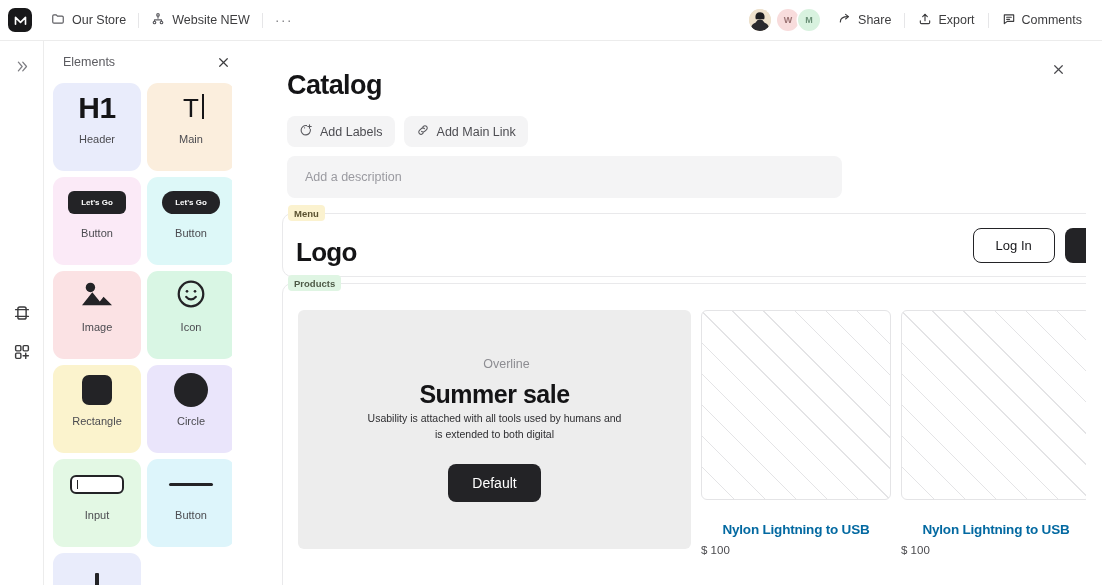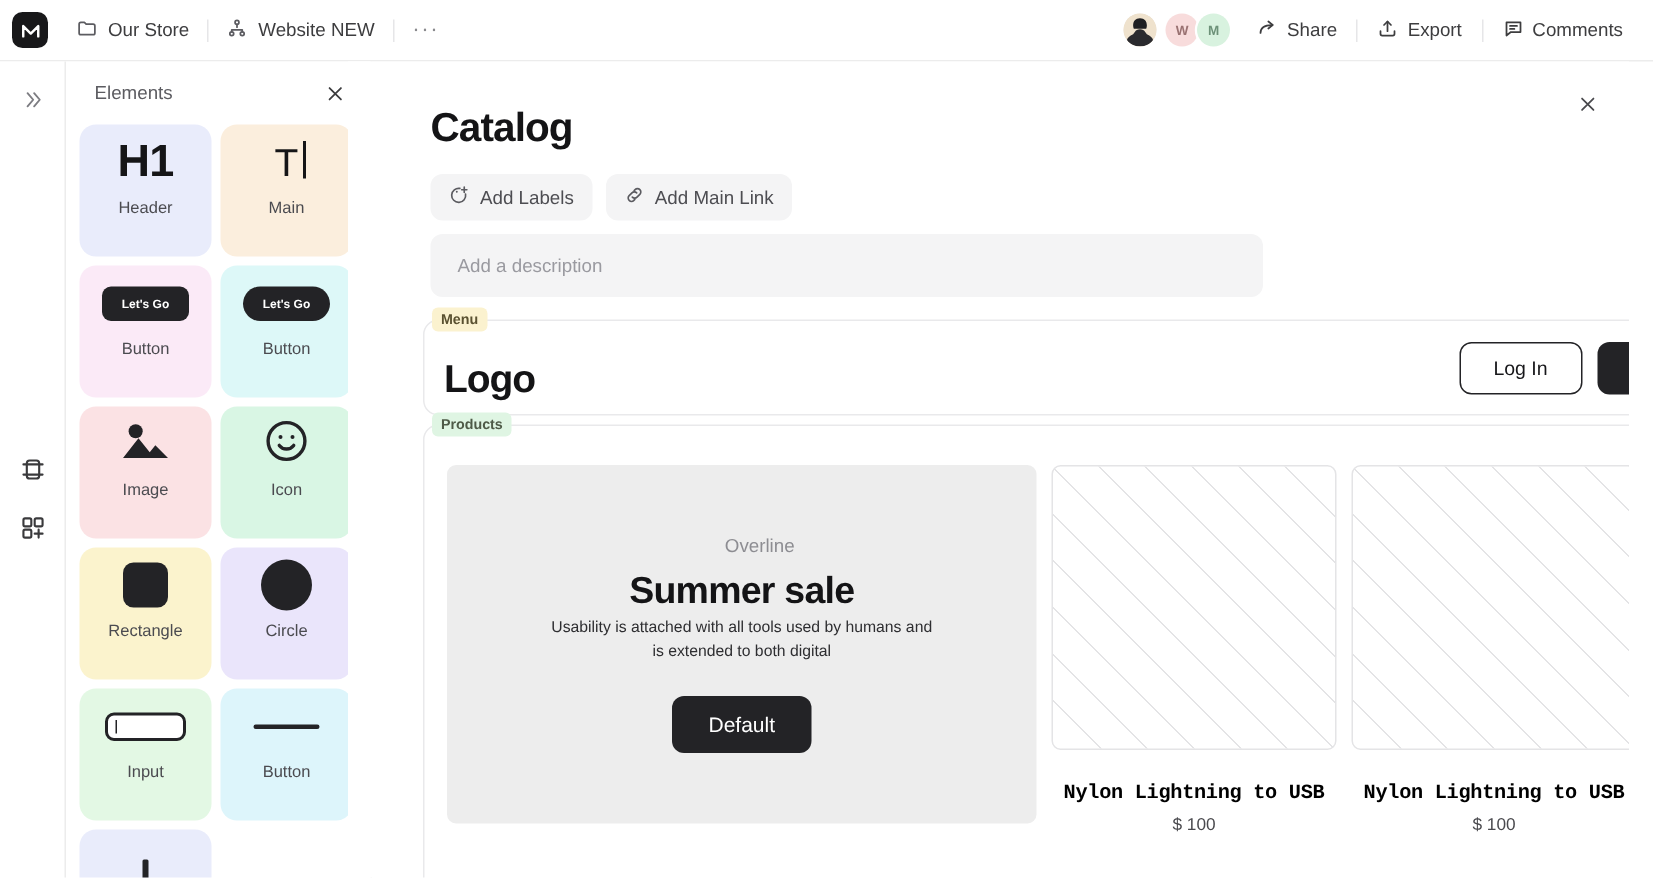--- a/index.html
+++ b/index.html
@@ -234,24 +234,24 @@
     width: 190px; height: 190px;
     border: 1px solid #e4e4e6; border-radius: 6px;
     background-color: #ffffff;
     background-image: repeating-linear-gradient(
       45deg,
       #e4e4e6 0px, #e4e4e6 1px,
       #ffffff 1px, #ffffff 22px);
   }
   .product-name {
     margin-top: 22px; text-align: center;
-    font-size: 13.5px; font-weight: 700; color: #000000; letter-spacing: -0.2px; font-family: Liberation Mono, monospace;
+    font-size: 13.5px; font-weight: 700; color: #0369a1; letter-spacing: -0.2px;
   }
   .product-price {
-    margin-top: 7px; text-align: center;
+    margin-top: 7px; text-align: left;
     font-size: 11.5px; color: #4a4a4e;
   }
 </style>
 </head>
 <body>
 
 <div id="topbar">
   <div id="app-logo">
     <svg width="15" height="15" viewBox="0 0 24 24" fill="none" stroke="#ffffff" stroke-width="2.6" stroke-linecap="round" stroke-linejoin="round">
       <path d="M4 18 L4 7 L12 15 L20 7 L20 18"></path>

